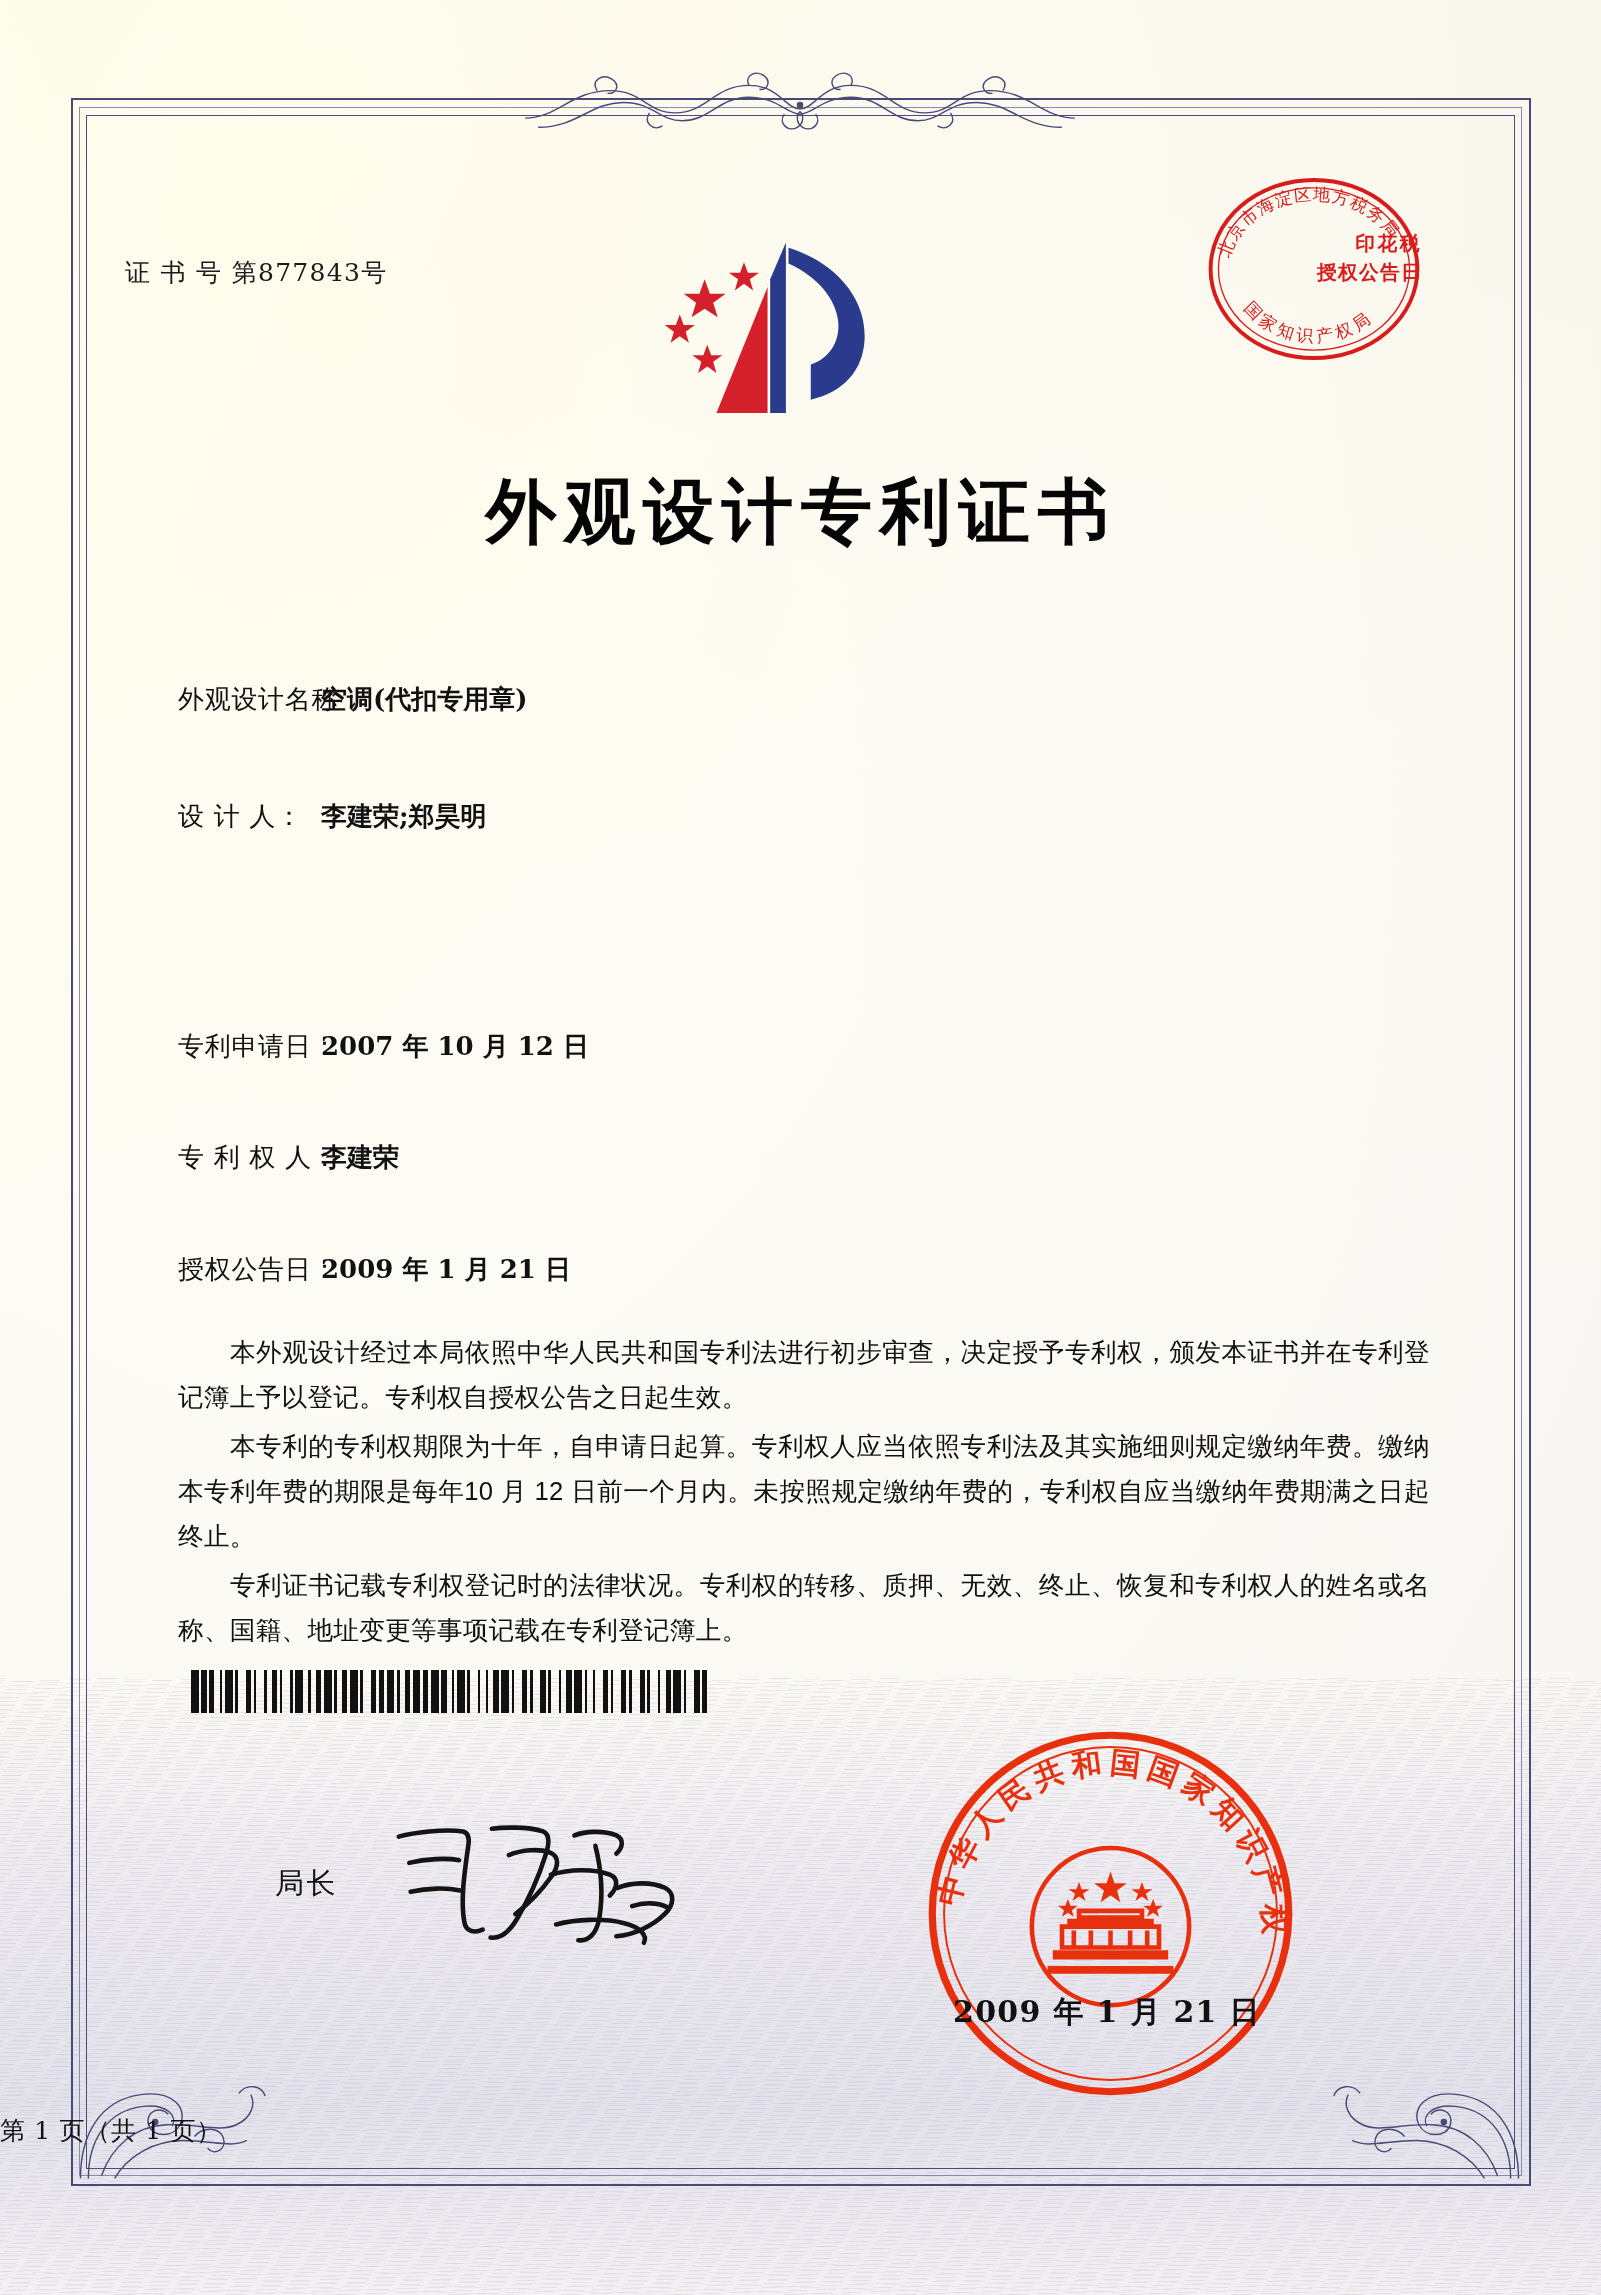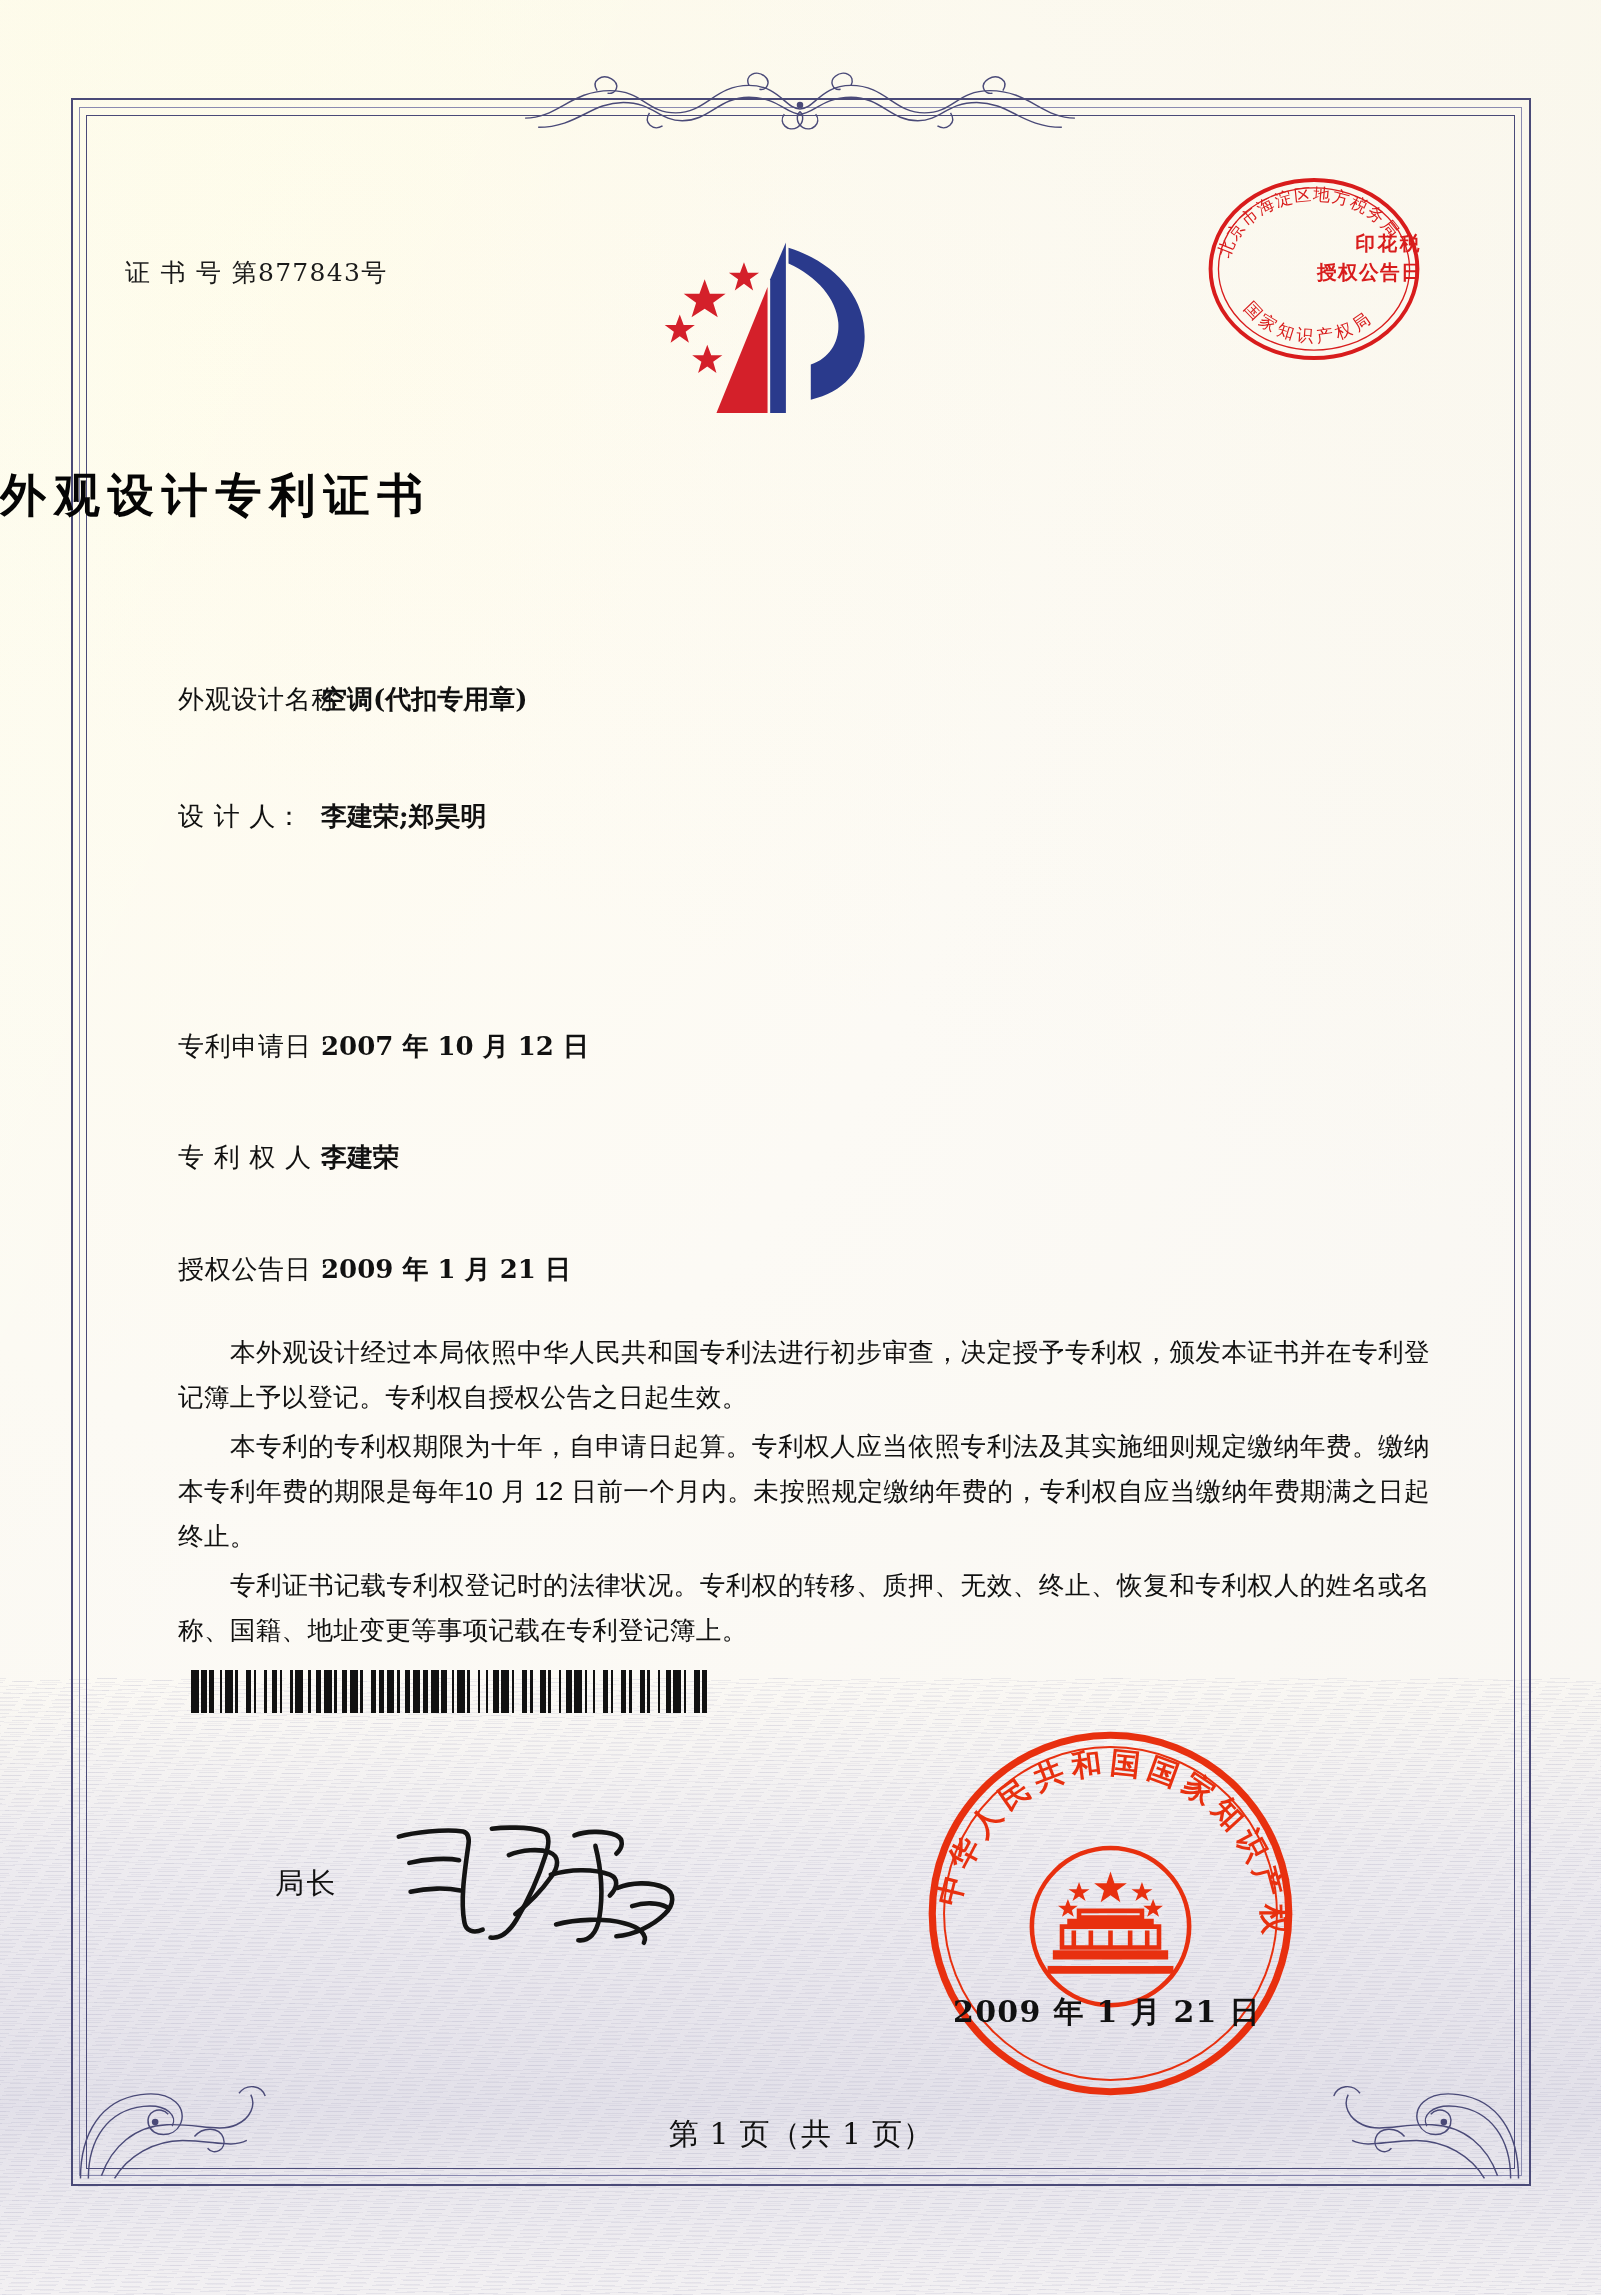--- a/index.html
+++ b/index.html
@@ -113,22 +113,22 @@
     font-weight: bold;
   }
   #tax-stamp .t1 { top: 56px; font-size: 19.7px; letter-spacing: 2.6px; }
   #tax-stamp .t2 { top: 85px; font-size: 19.7px; letter-spacing: 1.3px; }
 
   
   #title {
     position: absolute;
     left: 0; right: 0;
     top: 465px;
-    text-align: left;
-    font-size: 46px;
+    text-align: center;
+    font-size: 71px;
     font-weight: bold;
     letter-spacing: 7.9px;
     color: #050505;
     font-family: "DejaVu Serif", "Liberation Serif", serif;
   }
 
   
   .field {
     position: absolute;
     left: 178px;
@@ -219,22 +219,21 @@
     color: #111;
     letter-spacing: 1.3px;
     font-family: "DejaVu Serif", "Liberation Serif", serif;
   }
 
   
   #page-footer {
     position: absolute;
     left: 0; right: 0;
     top: 2114px;
-    text-align: center;
-    font-size: 30px;
+    font-size: 25px;
     color: #111;
     letter-spacing: 0.7px;
     font-family: "DejaVu Serif", "Liberation Serif", serif;
   }
 </style>
 </head>
 <body>
 
 <div id="page">
 

